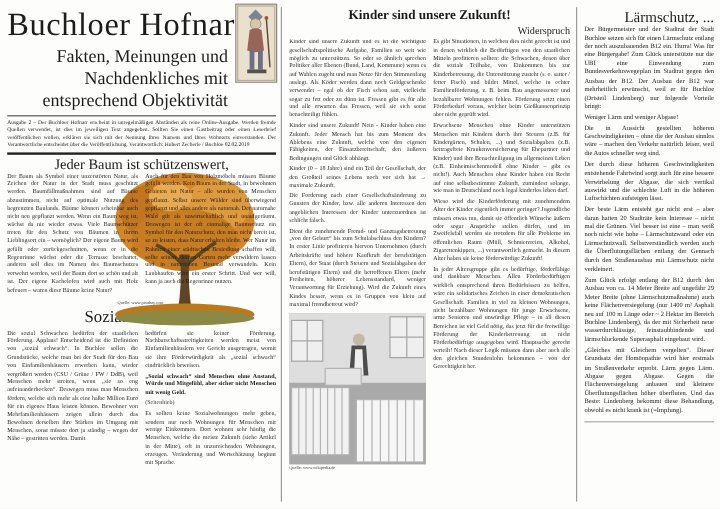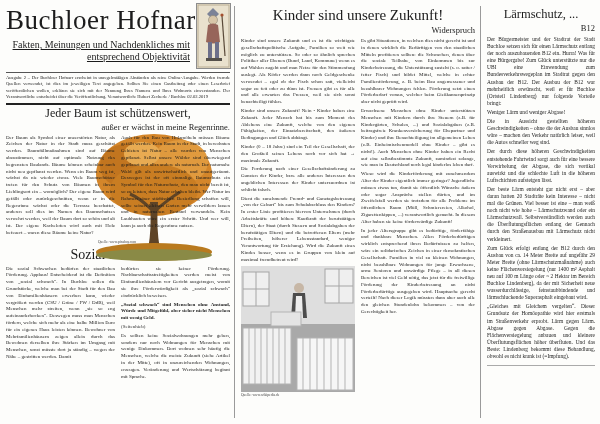--- a/index.html
+++ b/index.html
@@ -9,31 +9,31 @@
     font-family:"Liberation Serif", serif;
   }
   .vrule{position:absolute;top:6px;bottom:6px;width:1px;background:#9a9a9a;}
   #vr1{left:234px;} #vr2{left:480px;}
 
   
   .sec-left{position:absolute;left:6px;top:3px;width:224px;height:418px;}
   .masthead{display:flex;align-items:flex-start;}
   .mast-text{width:188px;}
   .mast-title{font-size:27px;font-weight:400;text-align:center;margin:2px 0 3px;letter-spacing:.5px;white-space:nowrap;}
-  .mast-sub{font-size:10px;line-height:1.2;text-align:right;padding-right:4px;text-decoration:underline;}
+  .mast-sub{font-size:15px;line-height:1.2;text-align:right;padding-right:4px;}
   .jester{width:33px;height:64px;margin-left:2px;border:1px solid #8d8d8d;background:#e9e1cd;flex:none;}
   .rule-thin{border:0;border-top:1px solid #555;margin:3px 0 2px;}
   .rule-thick{border:0;border-top:2px solid #222;margin:2px 0 1px;}
   .imprint{font-size:4.6px;line-height:1.4;text-align:justify;margin:1px 0 2px;color:#222;}
 
   h2{font-weight:400;text-align:center;margin:0;}
   .h-baum{font-size:12px;margin-top:1px;}
   .h-sozial{font-size:14px;margin-top:3px;}
-  .h-kinder{font-size:15px;margin-top:4px;}
-  .h-laerm{font-size:12.5px;margin-top:4px;}
+  .h-kinder{font-size:11px;margin-top:4px;font-weight:bold;}
+  .h-laerm{font-size:12.5px;margin-top:4px;text-align:right;}
   .subhead{text-align:right;font-size:8.5px;margin:1px 0 3px;}
 
   .cols{display:flex;gap:6px;}
   .cols>*{flex:1;min-width:0;}
   .bodytext,.bodytext p{font-size:5px;line-height:6.8px;text-align:justify;margin:0;}
   .bodytext p{margin-bottom:2px;}
 
   .baum-wrap{position:relative;}
   .tree{position:absolute;left:86px;top:-3px;width:124px;height:130px;z-index:0;}
   .baum-wrap .cols{position:relative;z-index:1;}
@@ -82,21 +82,20 @@
         </svg>
       </div>
     </header>
 
     <hr class="rule-thin">
     <p class="imprint">Ausgabe 2 – Der Buchloer Hofnarr erscheint in unregelmäßigen Abständen als reine Online-Ausgabe. Werden fremde Quellen verwendet, ist dies im jeweiligen Text angegeben. Sollten Sie einen Gastbeitrag oder einen Leserbrief veröffentlichen wollen, erklären sie sich mit der Nennung Ihres Namens und Ihres Wohnorts einverstanden. Der Verantwortliche entscheidet über die Veröffentlichung. Verantwortlich: Hubert Zecherle / Buchloe 02.02.2019</p>
     <hr class="rule-thick">
 
     <article>
       <h2 class="h-baum">Jeder Baum ist schützenswert,</h2>
-      <div class="subhead">außer er wächst in meine Regenrinne.</div>
       <div class="baum-wrap">
         <div class="tree">
           <svg width="124" height="130" viewBox="0 0 124 130">
             <ellipse cx="62" cy="42" rx="58" ry="40" fill="#d4862a"></ellipse>
             <ellipse cx="34" cy="34" rx="26" ry="22" fill="#c2751f"></ellipse>
             <ellipse cx="88" cy="30" rx="28" ry="22" fill="#e09a3e"></ellipse>
             <ellipse cx="62" cy="58" rx="44" ry="26" fill="#c97d22"></ellipse>
             <ellipse cx="50" cy="22" rx="18" ry="12" fill="#e8ab52"></ellipse>
             <path d="M58 70 Q60 95 56 118 L68 118 Q64 95 66 70 Z" fill="#5f4426"></path>
             <path d="M60 78 Q48 66 38 62 M64 78 Q78 66 88 60" stroke="#5f4426" stroke-width="3" fill="none"></path>
@@ -188,21 +187,20 @@
         </div>
       </div>
     </article>
   </section>
 
   <div class="vrule" id="vr2"></div>
 
   <section class="sec-right">
     <article>
       <h2 class="h-laerm">Lärmschutz, ...</h2>
-      <div class="subhead">B12</div>
       <div class="bodytext">
         <p>Der Bürgermeister und der Stadtrat der Stadt Buchloe setzen sich für einen Lärmschutz entlang der noch auszubauenden B12 ein. Hurra! Was für eine Bürgergabe! Zum Glück unterstützte nur die UBI eine Einwendung zum Bundesverkehrswegeplan im Stadtrat gegen den Ausbau der B12. Der Ausbau der B12 war mehrheitlich erwünscht, weil er für Buchloe (Ortsteil Lindenberg) nur folgende Vorteile bringt:</p>
         <p>Weniger Lärm und weniger Abgase!</p>
         <p>Die in Aussicht gestellten höheren Geschwindigkeiten – ohne die der Ausbau sinnlos wäre – machen den Verkehr natürlich leiser, weil die Autos schneller weg sind.</p>
         <p>Der durch diese höheren Geschwindigkeiten entstehende Fahrtwind sorgt auch für eine bessere Verwirbelung der Abgase, die sich vertikal auswirkt und die schlechte Luft in die höheren Luftschichten aufsteigen lässt.</p>
         <p>Der beste Lärm entsteht gar nicht erst – aber daran hatten 20 Stadträte kein Interesse – nicht mal die Grünen. Viel besser ist eine – man weiß noch nicht wie hohe – Lärmschutzwand oder ein Lärmschutzwall. Selbstverständlich werden auch die Überflutungsflächen entlang der Gennach durch den Straßenausbau mit Lärmschutz nicht verkleinert.</p>
         <p>Zum Glück erfolgt entlang der B12 durch den Ausbau von ca. 14 Meter Breite auf ungefähr 29 Meter Breite (ohne Lärmschutzmaßnahme) auch keine Flächenversiegelung (nur 1400 m² Asphalt neu auf 100 m Länge oder ~ 2 Hektar im Bereich Buchloe Lindenberg), da der mit Sicherheit neue wasserdurchlässige, feinstaubbindende und lärmschluckende Superasphalt eingebaut wird.</p>
         <p>„Gleiches mit Gleichem vergelten“. Dieser Grundsatz der Homöopathie wird hier erstmals im Straßenverkehr erprobt. Lärm gegen Lärm. Abgase gegen Abgase. Gegen die Flächenversiegelung anbauen und kleinere Überflutungsflächen höher überfluten. Und das Beste: Lindenberg bekommt diese Behandlung, obwohl es nicht krank ist (=Impfung).</p>
       </div>
       <hr class="endrule">

